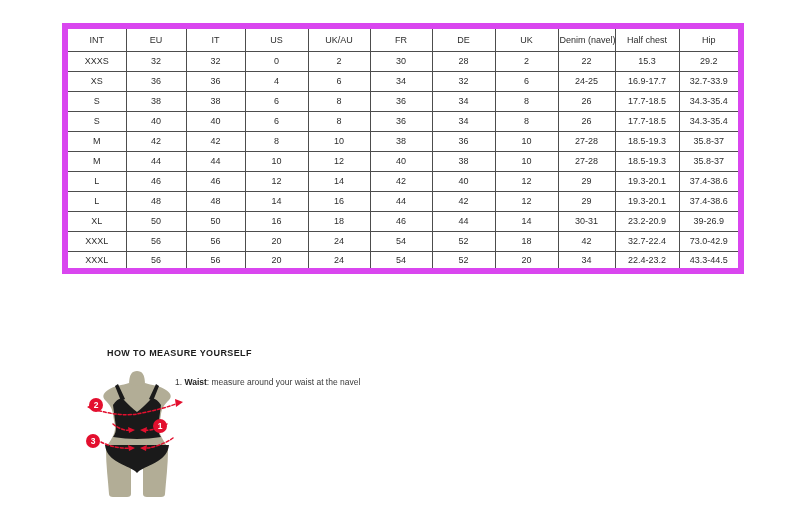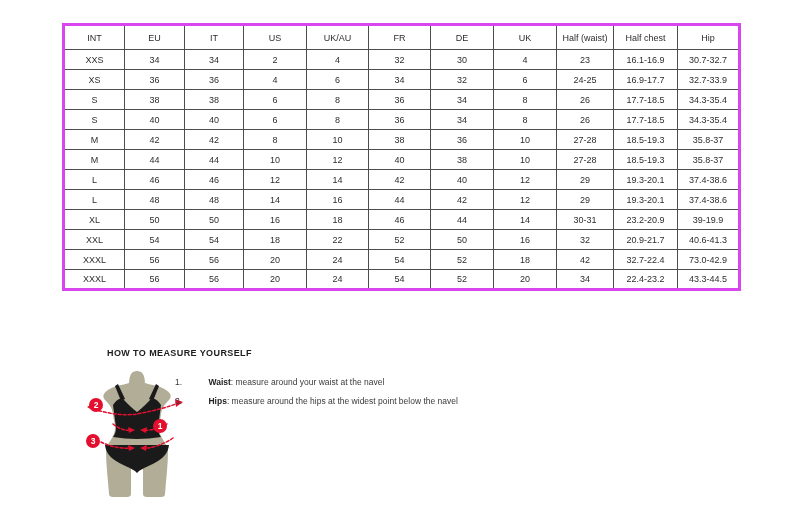--- a/index.html
+++ b/index.html
@@ -11,21 +11,21 @@
   }
   *{margin:0;padding:0;box-sizing:border-box;}
   html,body{width:798px;height:519px;background:#ffffff;overflow:hidden;
     font-family:"Liberation Sans", sans-serif;color:var(--text);}
   .page{position:relative;width:798px;height:519px;background:#fff;}
 
   
   table.size-chart{
     position:absolute;left:62px;top:23px;width:676px;
     border-collapse:collapse;table-layout:fixed;
-    border:3px solid #d946ef;
+    border:6px solid #d946ef;
   }
   table.size-chart th, table.size-chart td{
     border:1px solid var(--border);
     font-size:9px;font-weight:normal;text-align:center;vertical-align:middle;
     color:var(--text);padding:0 1px;white-space:nowrap;overflow:hidden;
   }
   table.size-chart th{height:25px;}
   table.size-chart td{height:20px;}
 
   
@@ -39,21 +39,21 @@
     position:absolute;width:14px;height:14px;border-radius:50%;
     background:var(--accent-red);color:#fff;font-size:8.5px;font-weight:bold;
     display:flex;align-items:center;justify-content:center;line-height:1;
   }
   .badge-half-chest{left:4px;top:28px;}
   .badge-waist{left:68px;top:49px;}
   .badge-hips{left:1px;top:64px;}
 
   .steps{position:absolute;left:175px;top:377px;font-size:8.5px;color:#3a3a3a;}
   .steps .step{margin-bottom:8.5px;white-space:nowrap;}
-  .steps .step b{color:#222;margin-left:24px;}
+  .steps .step b{color:#222;}
 
   .red-line{stroke:var(--accent-red);stroke-width:1.5;fill:none;stroke-dasharray:3 2;stroke-linecap:round;}
   .red-fill{fill:var(--accent-red);}
   .beige{fill:var(--mannequin);}
   .blk{fill:var(--garment);}
 </style>
 </head>
 <body>
 
 <div class="page">
@@ -75,38 +75,38 @@
     <thead>
       <tr>
           <th>INT</th>
           <th>EU</th>
           <th>IT</th>
           <th>US</th>
           <th>UK/AU</th>
           <th>FR</th>
           <th>DE</th>
           <th>UK</th>
-          <th>Half (waist)</th>
+          <th>Denim (navel)</th>
           <th>Half chest</th>
           <th>Hip</th>
         </tr>
     </thead>
     <tbody>
         <tr>
-          <td>XXS</td>
-          <td>34</td>
-          <td>34</td>
+          <td>XXXS</td>
+          <td>32</td>
+          <td>32</td>
+          <td>0</td>
           <td>2</td>
-          <td>4</td>
-          <td>32</td>
           <td>30</td>
-          <td>4</td>
-          <td>23</td>
-          <td>16.1-16.9</td>
-          <td>30.7-32.7</td>
+          <td>28</td>
+          <td>2</td>
+          <td>22</td>
+          <td>15.3</td>
+          <td>29.2</td>
         </tr>
         <tr>
           <td>XS</td>
           <td>36</td>
           <td>36</td>
           <td>4</td>
           <td>6</td>
           <td>34</td>
           <td>32</td>
           <td>6</td>
@@ -196,34 +196,21 @@
           <td>XL</td>
           <td>50</td>
           <td>50</td>
           <td>16</td>
           <td>18</td>
           <td>46</td>
           <td>44</td>
           <td>14</td>
           <td>30-31</td>
           <td>23.2-20.9</td>
-          <td>39-19.9</td>
-        </tr>
-        <tr>
-          <td>XXL</td>
-          <td>54</td>
-          <td>54</td>
-          <td>18</td>
-          <td>22</td>
-          <td>52</td>
-          <td>50</td>
-          <td>16</td>
-          <td>32</td>
-          <td>20.9-21.7</td>
-          <td>40.6-41.3</td>
+          <td>39-26.9</td>
         </tr>
         <tr>
           <td>XXXL</td>
           <td>56</td>
           <td>56</td>
           <td>20</td>
           <td>24</td>
           <td>54</td>
           <td>52</td>
           <td>18</td>
@@ -292,16 +279,15 @@
       <path class="red-line" d="M88,68 C80,74 64,79 60,78"></path>
       <polygon class="red-fill" points="55,78 62,75 61,81"></polygon>
     </svg>
     <div class="badge badge-half-chest">2</div>
     <div class="badge badge-waist">1</div>
     <div class="badge badge-hips">3</div>
   </div>
 
   <div class="steps">
       <div class="step"><span>1. </span><b>Waist</b><span>: measure around your waist at the navel</span></div>
-      <div class="step"><span>3. </span><b>Hips</b><span>: measure around the hips at the widest point below the navel</span></div>
     </div>
 
 </div>
 
 </body></html>

